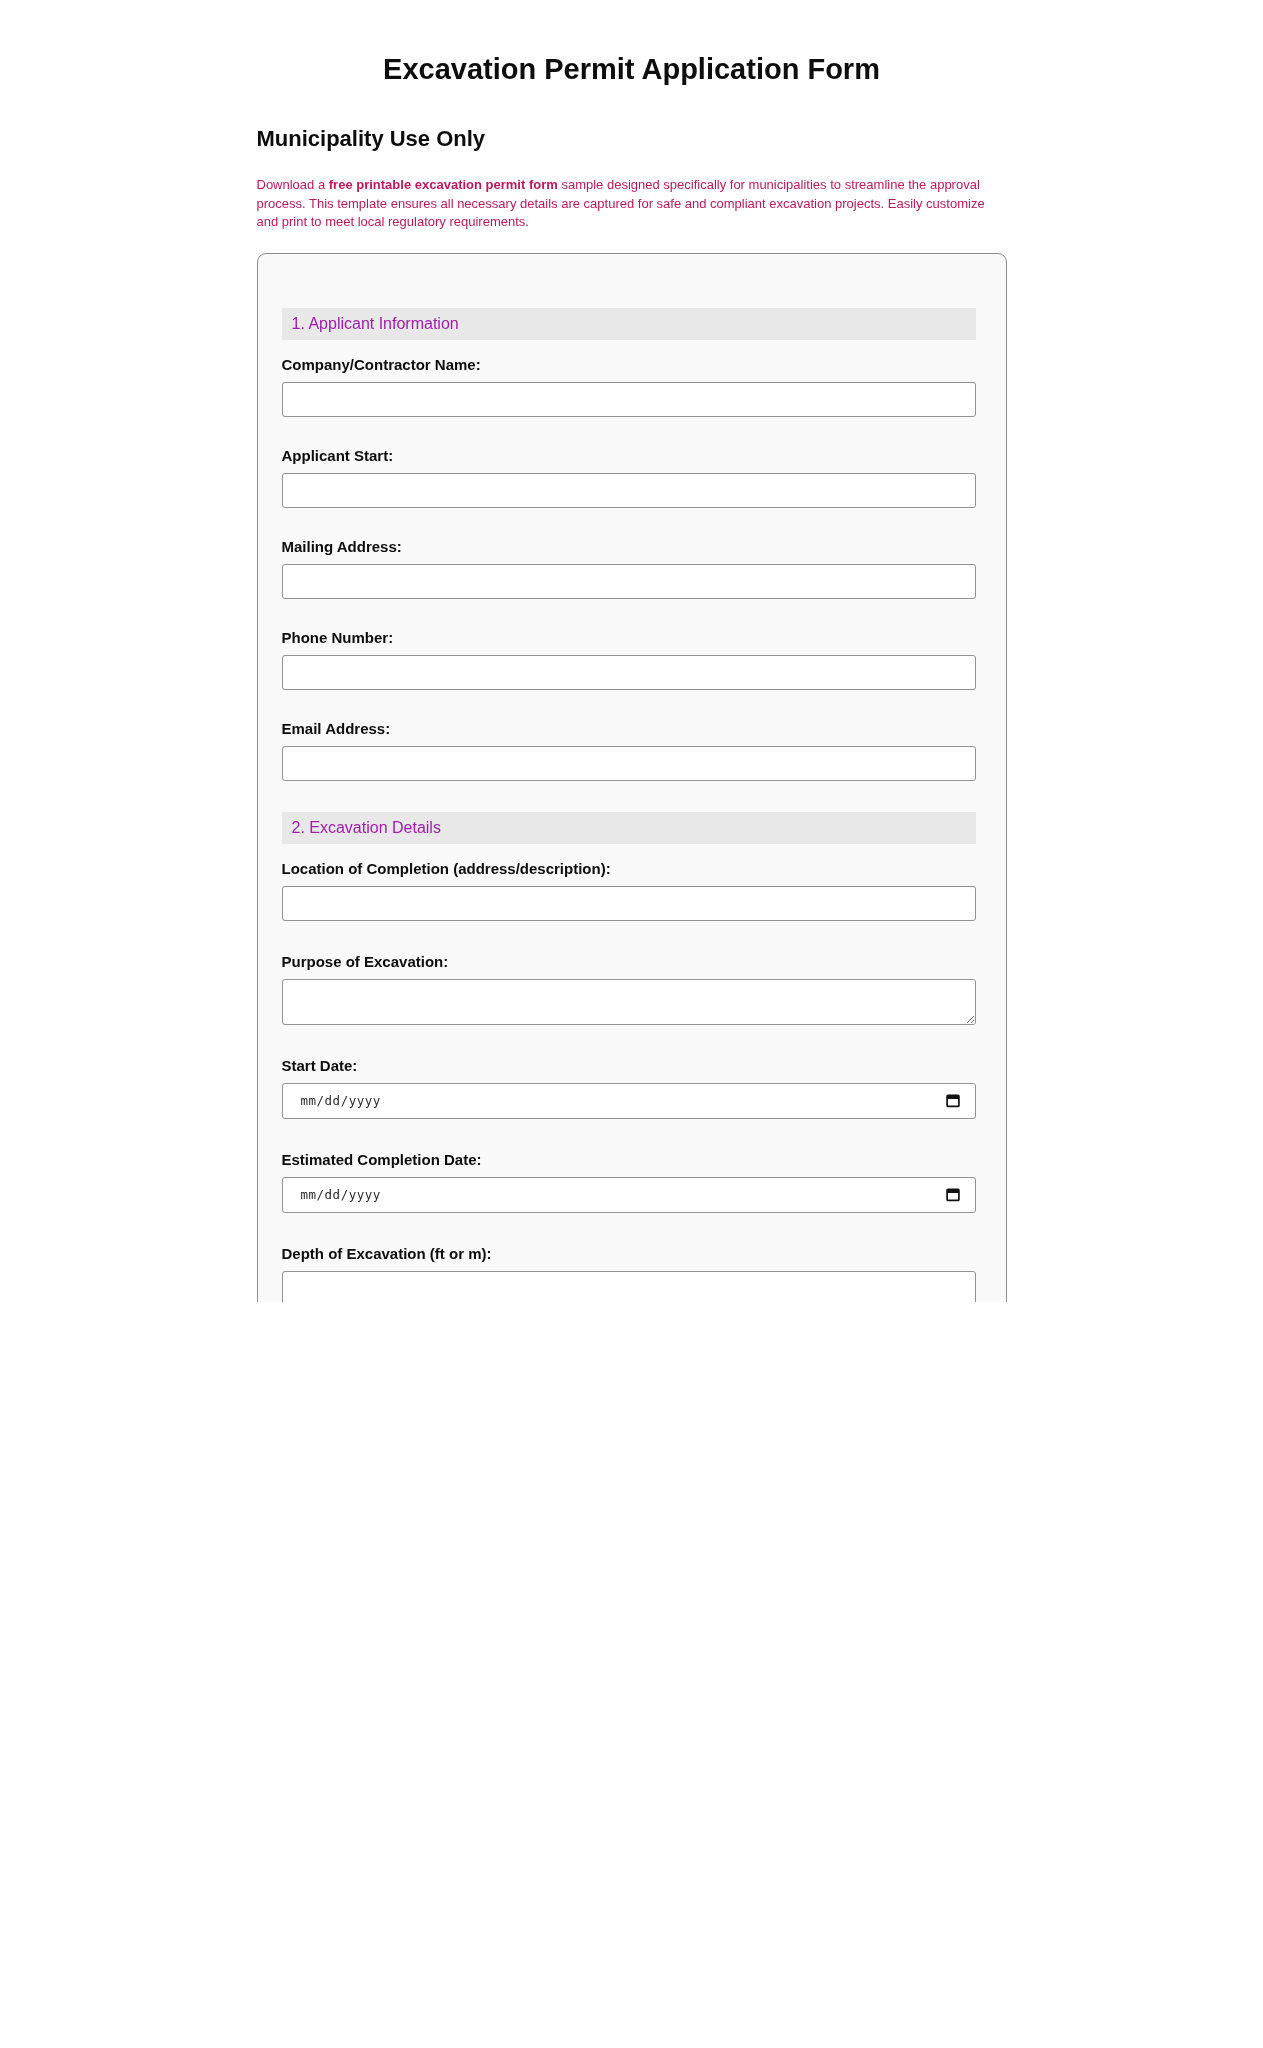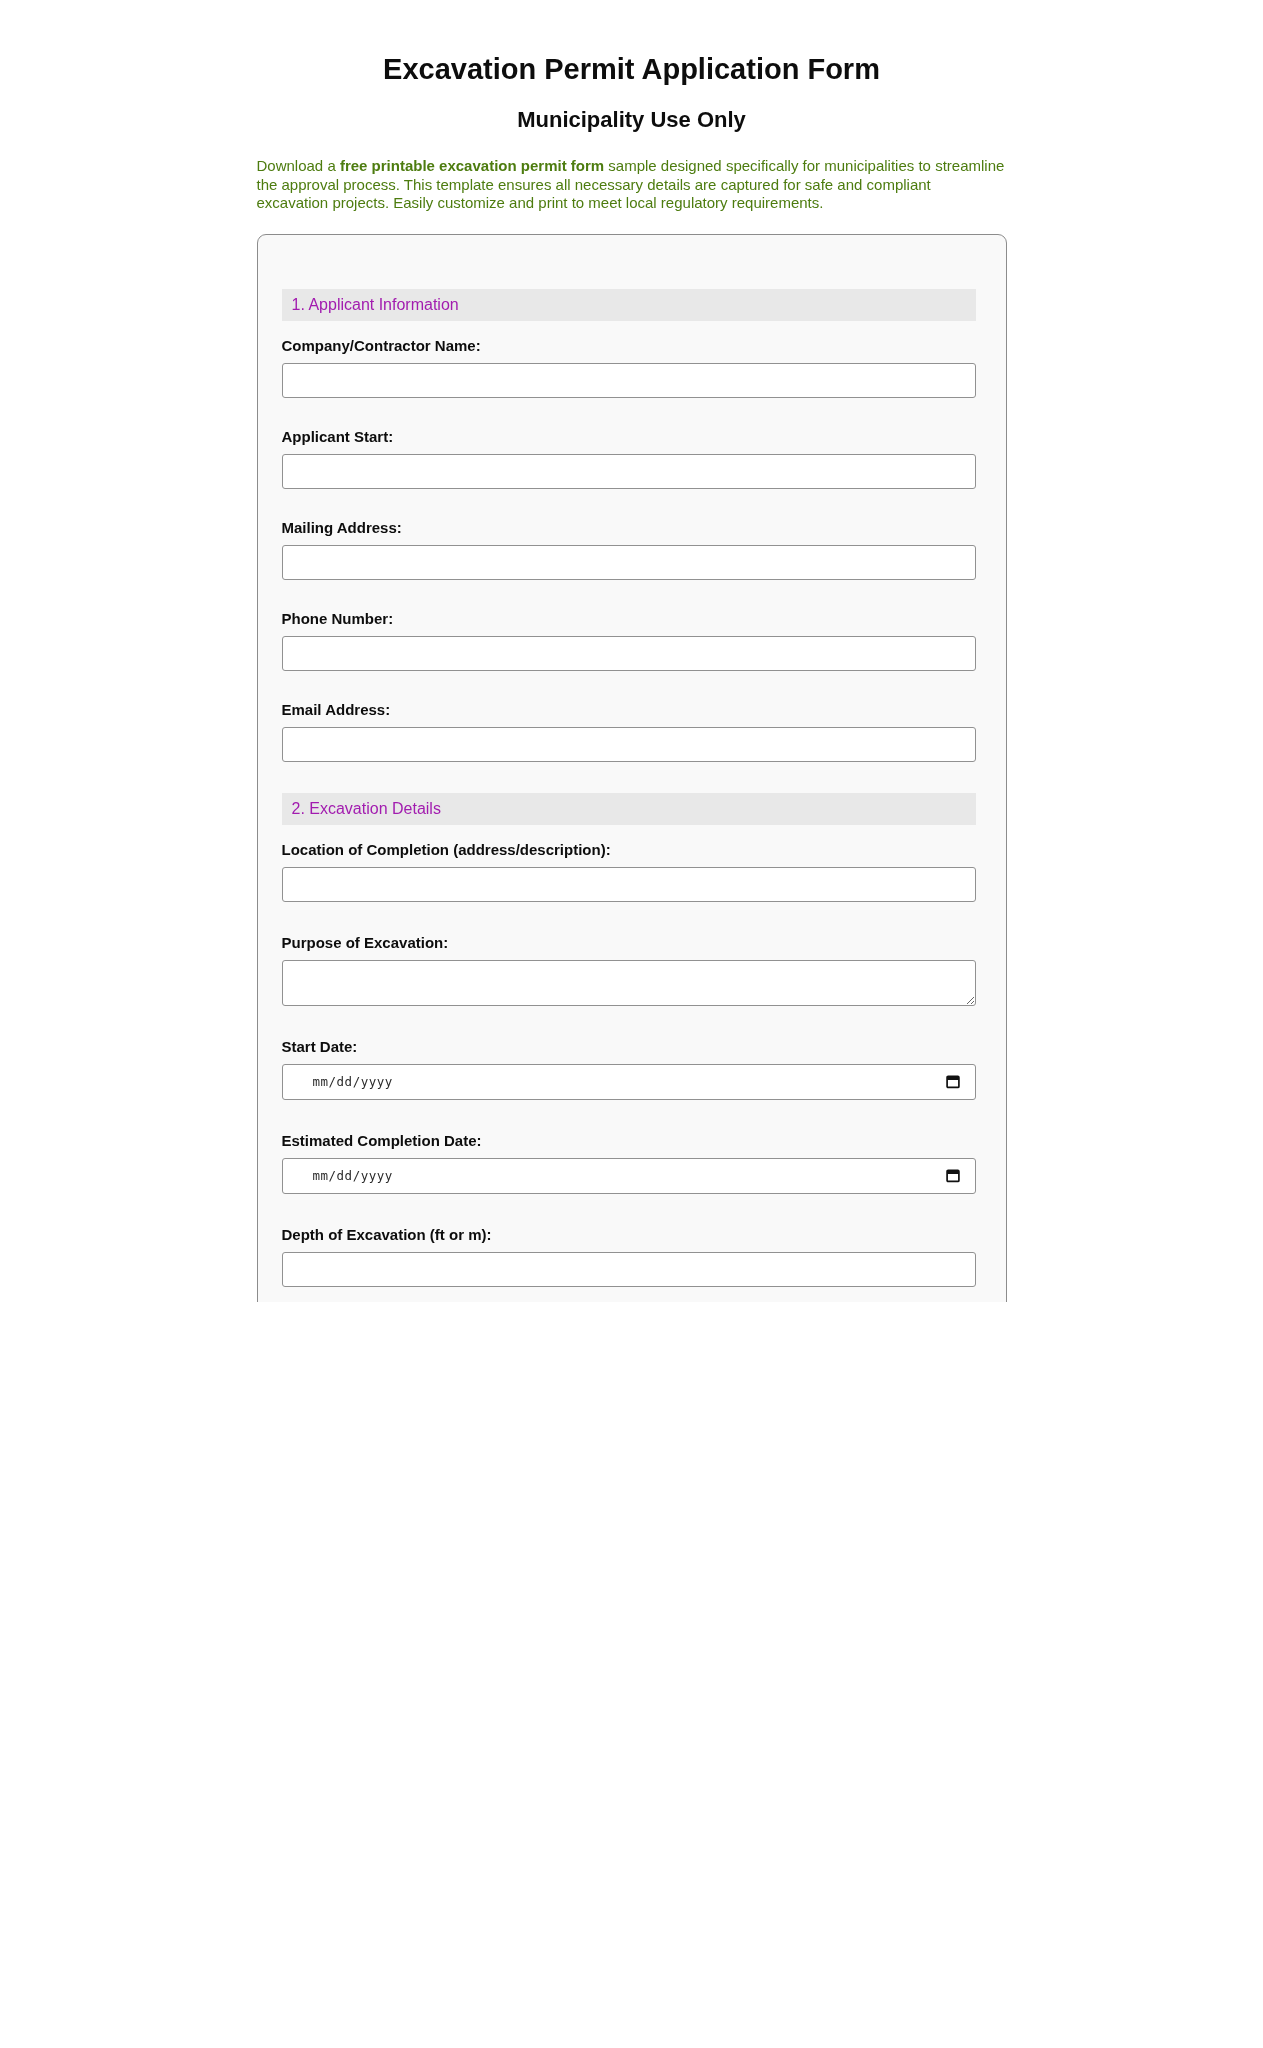--- a/index.html
+++ b/index.html
@@ -21,32 +21,32 @@
   }
   .page-title {
     margin: 52px 0 16px 0;
     font-size: 29px;
     line-height: 35px;
     font-weight: bold;
     text-align: center;
     color: #0d0d0d;
   }
   .page-subtitle {
-    margin: 20px 0 0 0;
+    margin: 39px 0 0 0;
     font-size: 22px;
     line-height: 26px;
     font-weight: bold;
-    text-align: center;
+    text-align: left;
     color: #0d0d0d;
   }
   .intro {
     margin: 24px 0 0 0;
-    font-size: 15px;
+    font-size: 13px;
     line-height: 18.5px;
-    color: #4d7c0f;
+    color: #be185d;
   }
   .form-card {
     box-sizing: border-box;
     width: 750px;
     margin-top: 21px;
     background: #f9f9f9;
     border: 1px solid #8c8c8c;
     border-radius: 9px;
     padding: 42px 30px 60px 24px;
   }
@@ -100,21 +100,21 @@
   .date-input {
     box-sizing: border-box;
     width: 100%;
     height: 36px;
     background: #ffffff;
     border: 1px solid #919191;
     border-radius: 3px;
     display: flex;
     align-items: center;
     justify-content: space-between;
-    padding: 0 15px 0 30px;
+    padding: 0 15px 0 18px;
     cursor: text;
   }
   .date-placeholder {
     font-family: "DejaVu Sans Mono", monospace;
     font-size: 12.5px;
     letter-spacing: 0.5px;
     color: #2b2b2b;
   }
   .calendar-btn {
     display: inline-flex;

